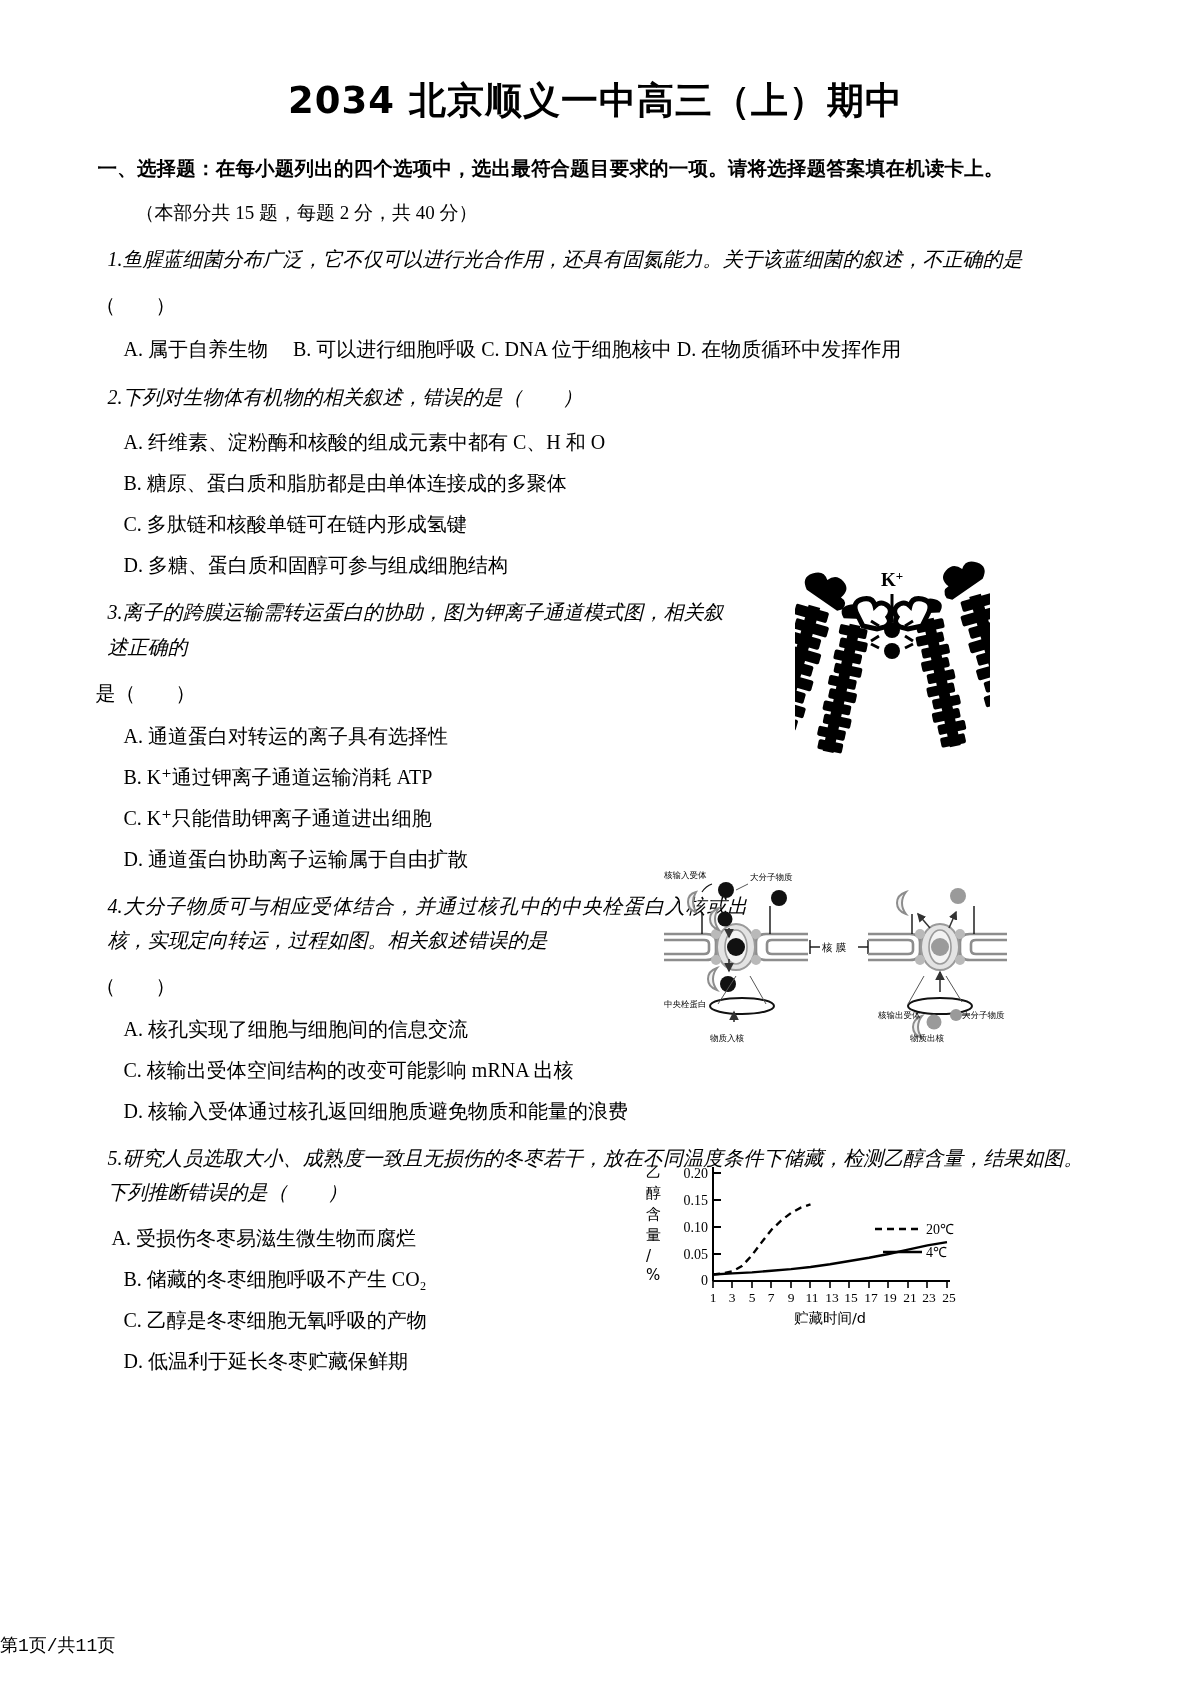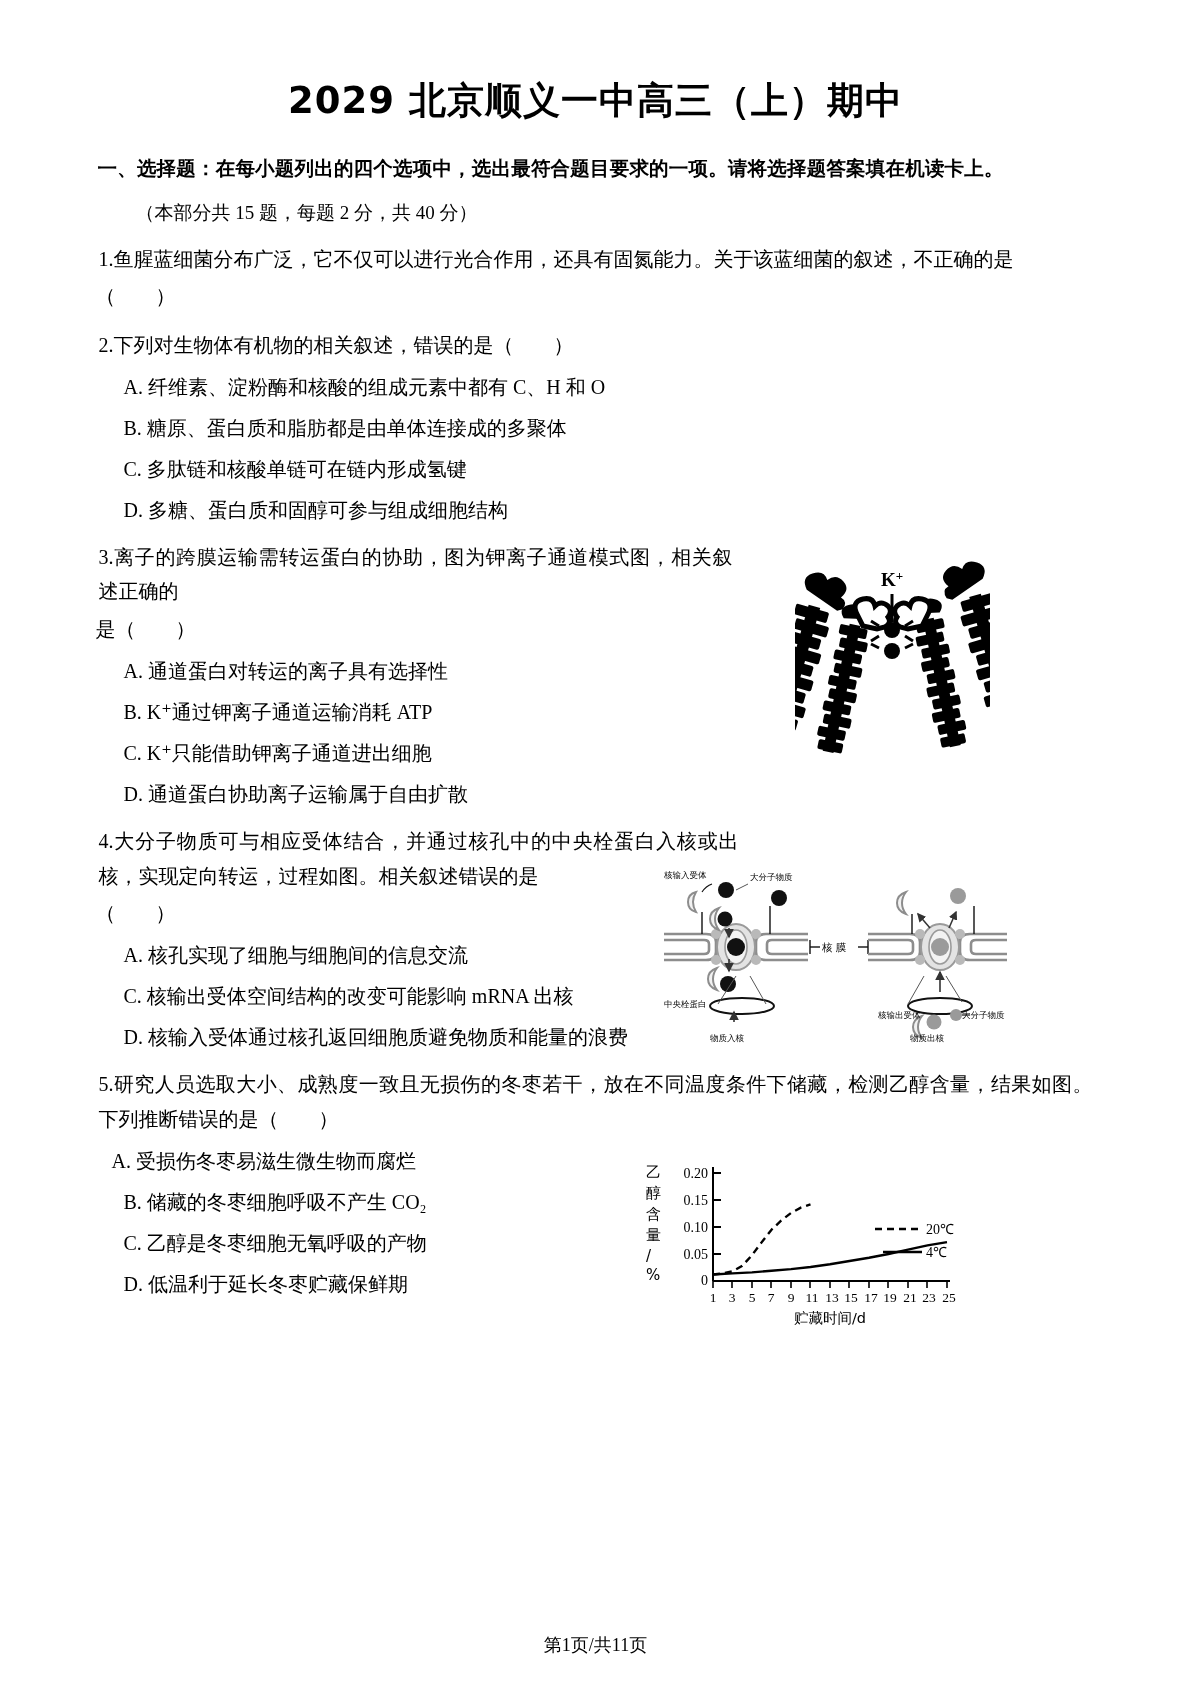--- a/index.html
+++ b/index.html
@@ -66,21 +66,21 @@
     margin: 14px 0 0 40px;
   }
 
   .q {
     font-size: 20px;
     line-height: 1.72;
     margin-top: 14px;
     text-align: justify;
     position: relative;
   }
-  .q-stem { margin: 3px; }
+  .q-stem { margin: 12px; font-style: italic; }
   .opt {
     margin: 9px 0 0 28px;
     font-size: 20px;
     line-height: 1.6;
   }
   .opt-inline { margin: 9px 0 0 28px; font-size: 20px; }
 
   .narrow { width: 640px; }
   .narrow-5 { width: 560px; }
 
@@ -93,40 +93,41 @@
   #fig-chart    { left: 640px; top: 1157px; width: 355px; height: 175px; }
 
   .fig svg { display: block; }
 
   
   .footer {
     position: absolute;
     bottom: 27px;
     left: 0;
     width: 100%;
-    text-align: center;
+    text-align: left;
     font-size: 18px;
-    font-family: Liberation Serif, serif;
+    font-family: Liberation Mono, monospace;
   }
 </style>
 </head>
 <body>
 
 <div class="page">
 
-  <h1 class="doc-title">2029 北京顺义一中高三（上）期中</h1>
+  <h1 class="doc-title">2034 北京顺义一中高三（上）期中</h1>
 
   <div class="content">
 
     <div class="section-head">一、选择题：在每小题列出的四个选项中，选出最符合题目要求的一项。请将选择题答案填在机读卡上。</div>
     <div class="section-note">（本部分共 15 题，每题 2 分，共 40 分）</div>
 
     <div class="q">
       <div class="q-stem"><span>1.</span><span>鱼腥蓝细菌分布广泛，它不仅可以进行光合作用，还具有固氮能力。关于该蓝细菌的叙述，不正确的是</span></div>
       <div>（　　）</div>
+      <div class="opt-inline">A. 属于自养生物　 B. 可以进行细胞呼吸  C. DNA 位于细胞核中  D. 在物质循环中发挥作用</div>
     </div>
 
     <div class="q">
       <div class="q-stem"><span>2.</span><span>下列对生物体有机物的相关叙述，错误的是（　　）</span></div>
       <div class="opt">A. 纤维素、淀粉酶和核酸的组成元素中都有 C、H 和 O</div>
       <div class="opt">B. 糖原、蛋白质和脂肪都是由单体连接成的多聚体</div>
       <div class="opt">C. 多肽链和核酸单链可在链内形成氢键</div>
       <div class="opt">D. 多糖、蛋白质和固醇可参与组成细胞结构</div>
     </div>
 

